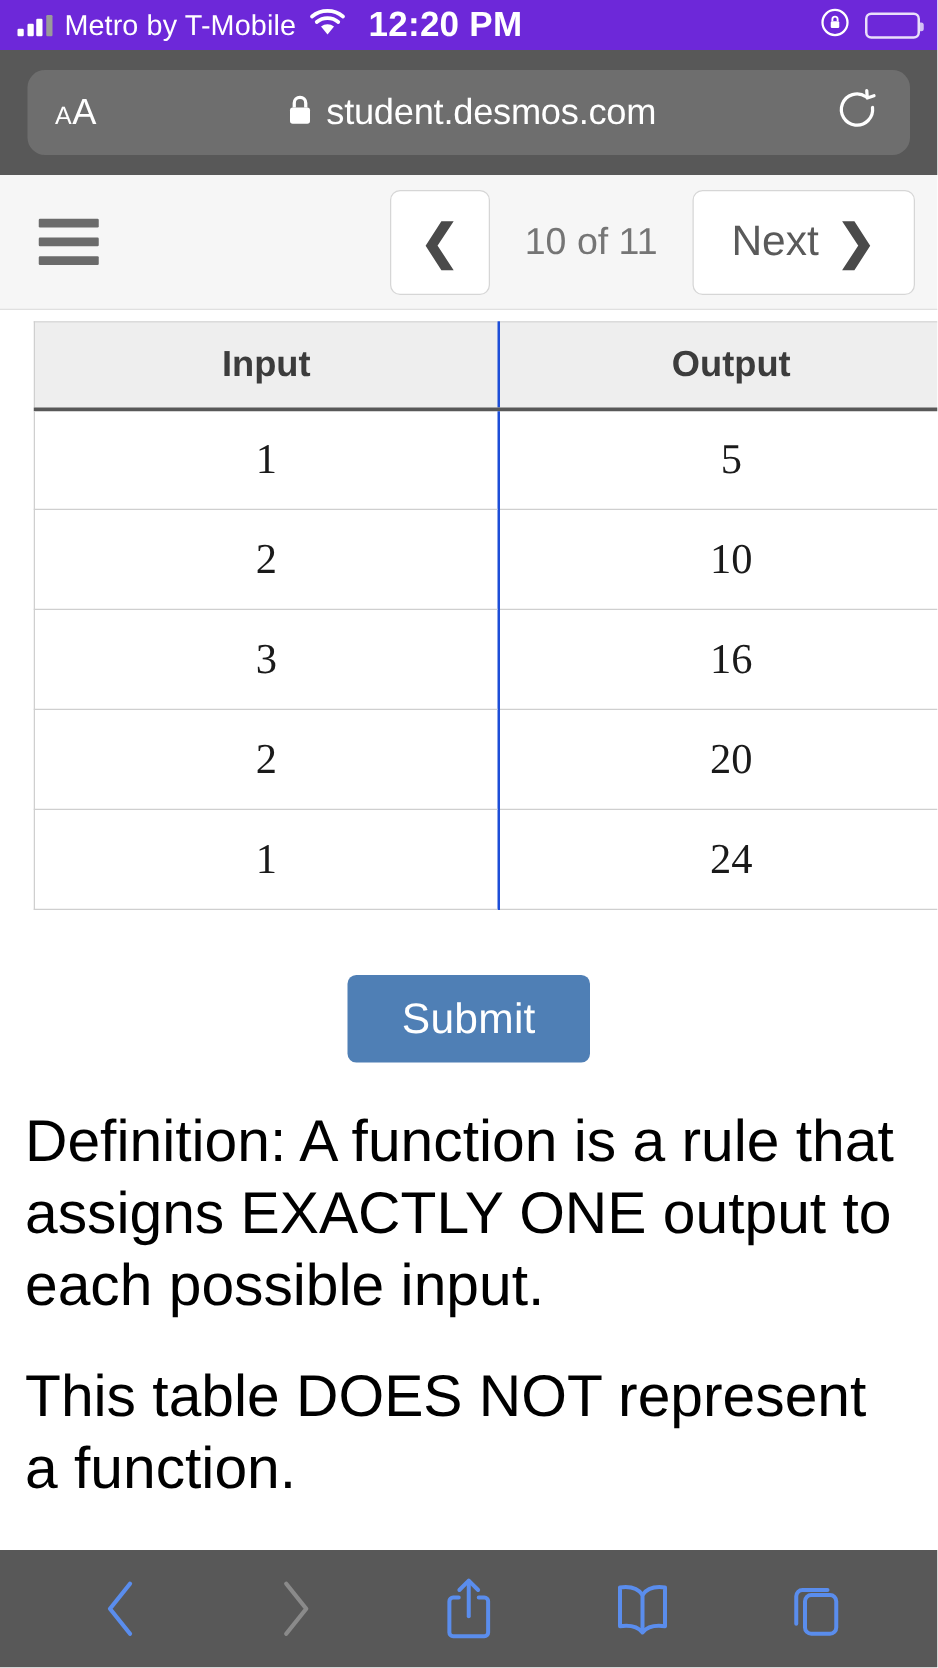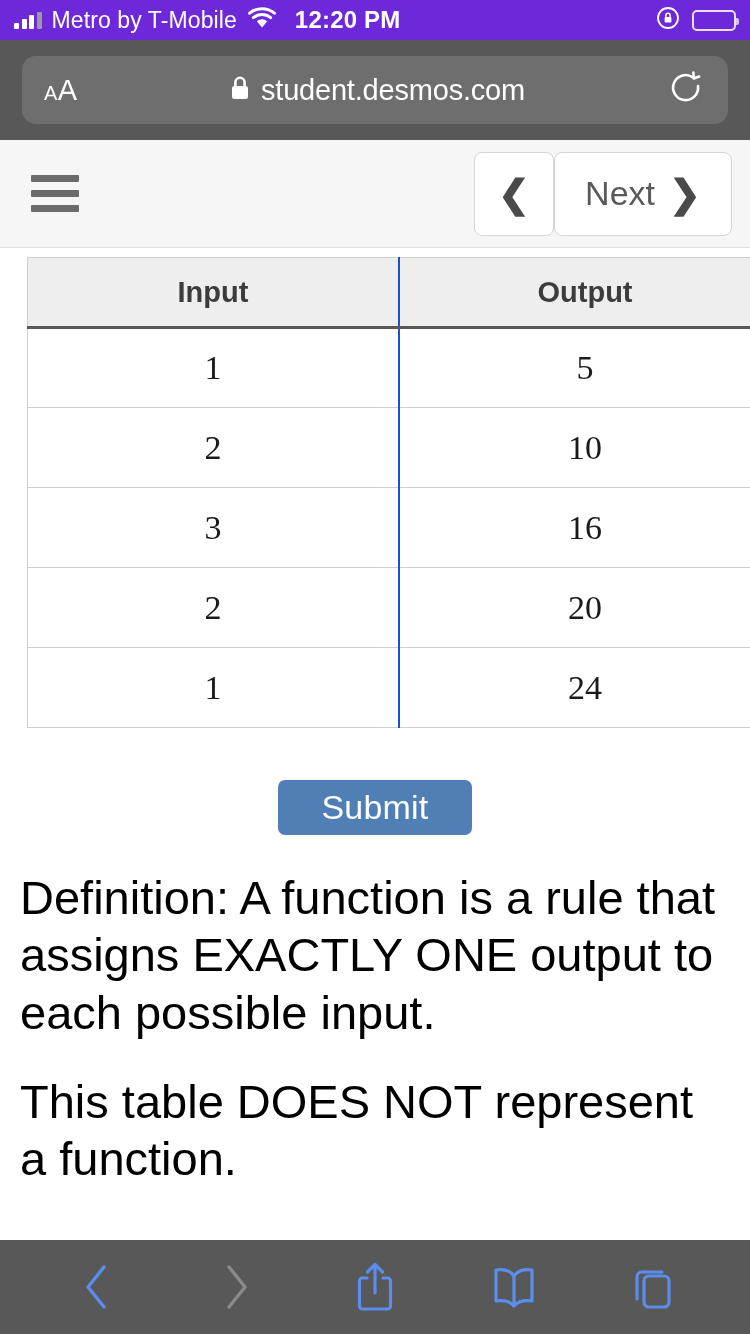--- a/index.html
+++ b/index.html
@@ -54,21 +54,21 @@
   .signal-bars i:nth-child(3) { height: 14px; }
   .signal-bars i:nth-child(4) { height: 17px; background: #9a9a9a; }
 
   .carrier-name {
     font-size: 23px;
     letter-spacing: 0.1px;
     color: #ffffff;
   }
   .wifi-icon { display: block; }
   .status-time {
-    font-size: 24px;
+    font-size: 28px;
     font-weight: 600;
     letter-spacing: 0.2px;
     margin-left: 8px;
   }
   .status-right {
     margin-left: auto;
     display: flex;
     align-items: center;
     gap: 12px;
   }
@@ -261,21 +261,21 @@
     display: flex;
     justify-content: center;
     margin-top: 52px;
   }
   .submit-btn {
     background: #4f7fb5;
     color: #ffffff;
     border: none;
     border-radius: 7px;
     width: 194px;
-    height: 55px;
+    height: 70px;
     font-size: 34px;
     font-family: "Liberation Sans", sans-serif;
     cursor: pointer;
     letter-spacing: 0.2px;
   }
 
   
   .body-text {
     margin: 34px 20px 0 20px;
     font-size: 47px;
@@ -370,20 +370,21 @@
   <div class="activity-nav">
     <div class="hamburger">
       <span></span>
         <span></span>
         <span></span>
     </div>
     <div class="nav-right">
       <div class="nav-btn nav-btn-prev">
         <span class="chev">❮</span>
       </div>
+      <div class="page-counter">10 of 11</div>
       <div class="nav-btn nav-btn-next">
         <span class="label">Next</span>
         <span class="chev">❯</span>
       </div>
     </div>
   </div>
 
   <div class="content">
 
     <table class="fn-table">

